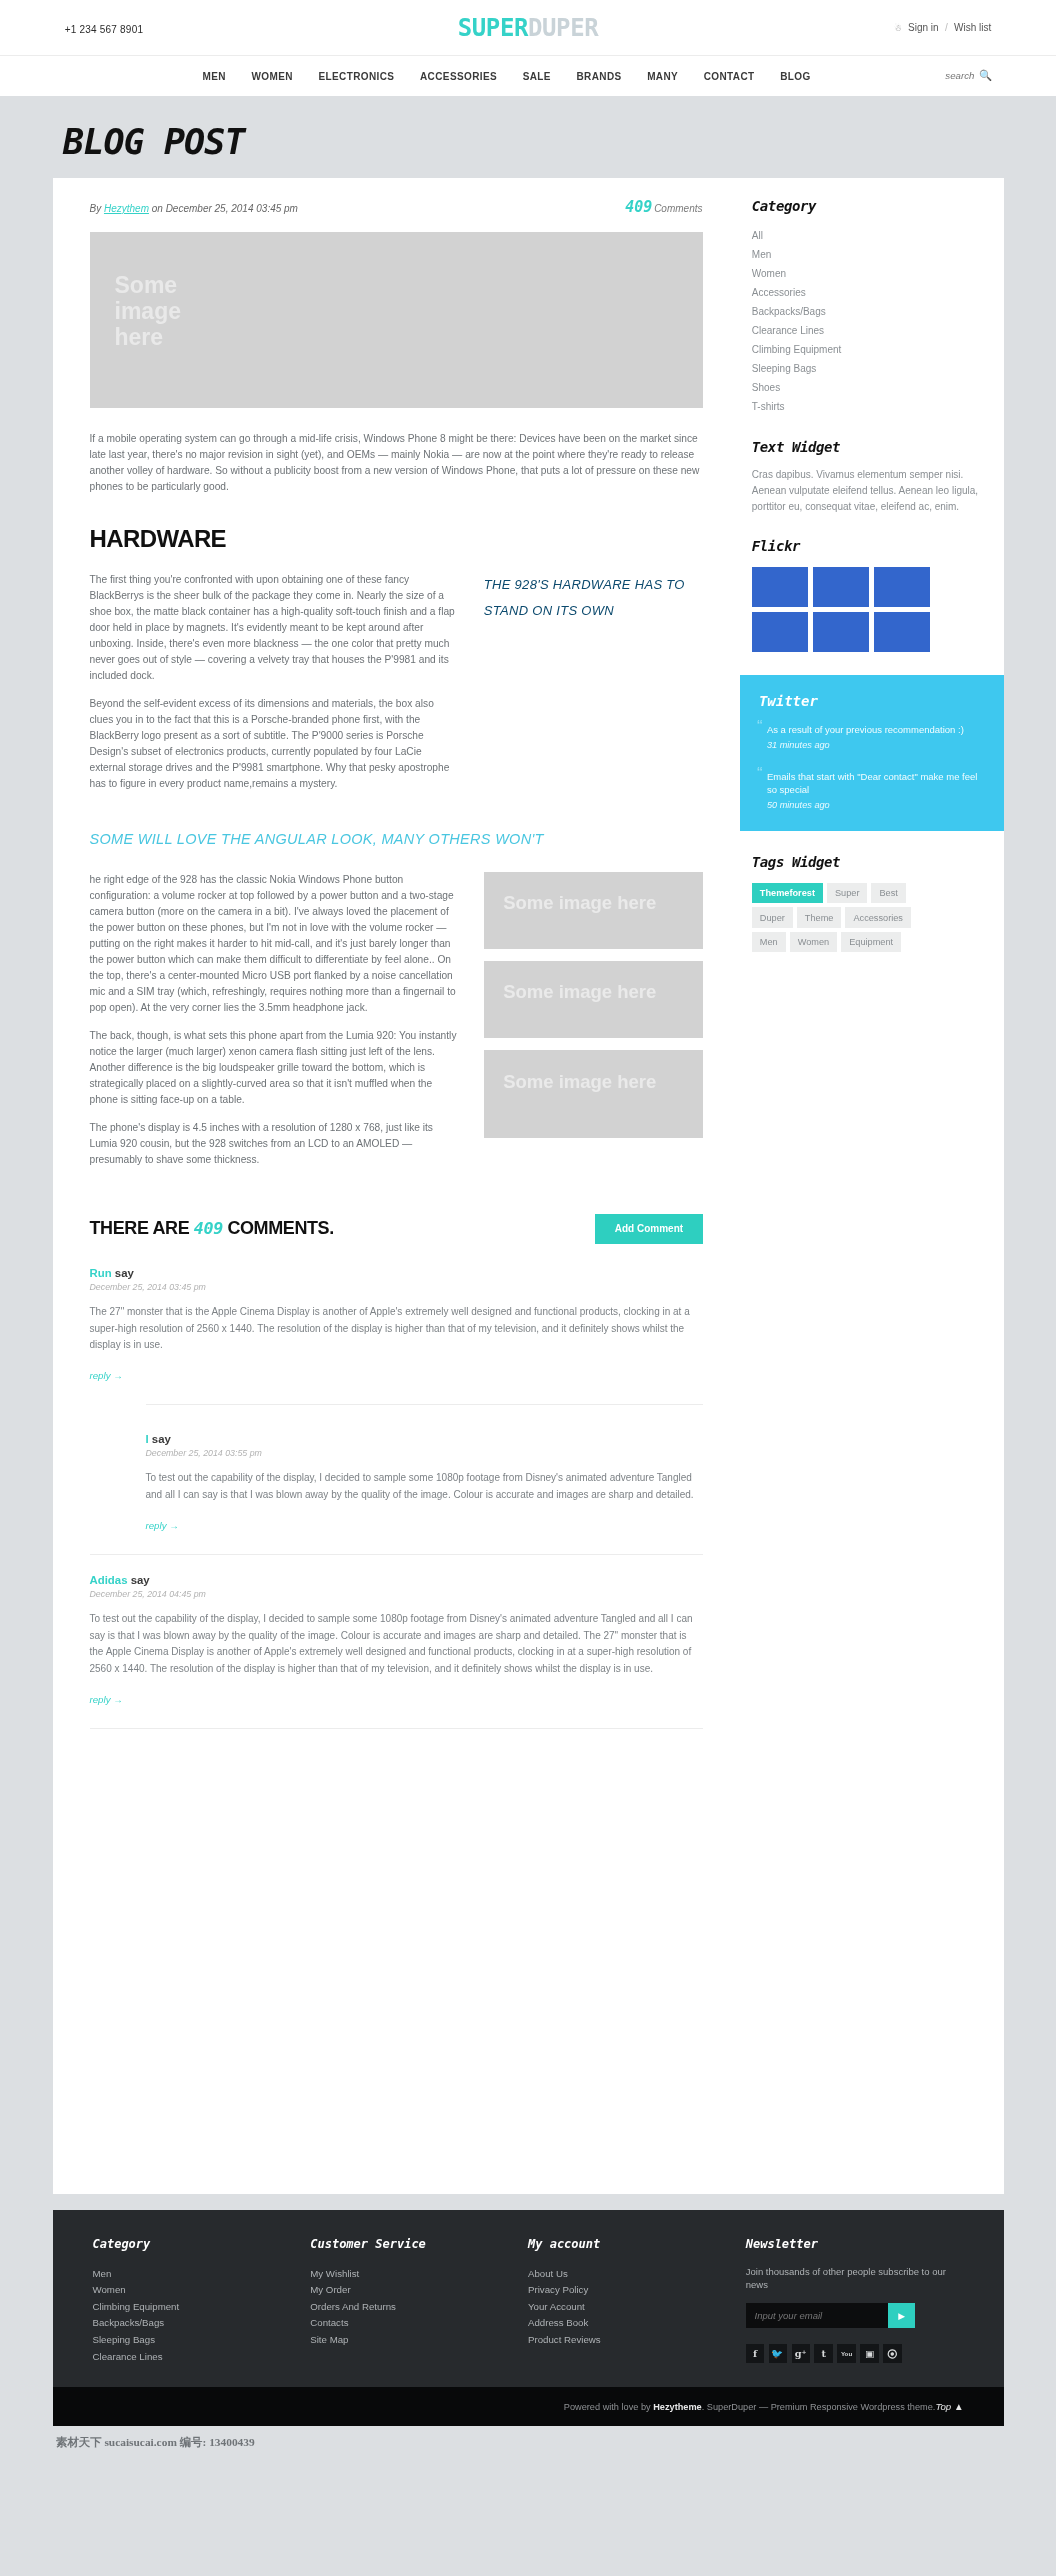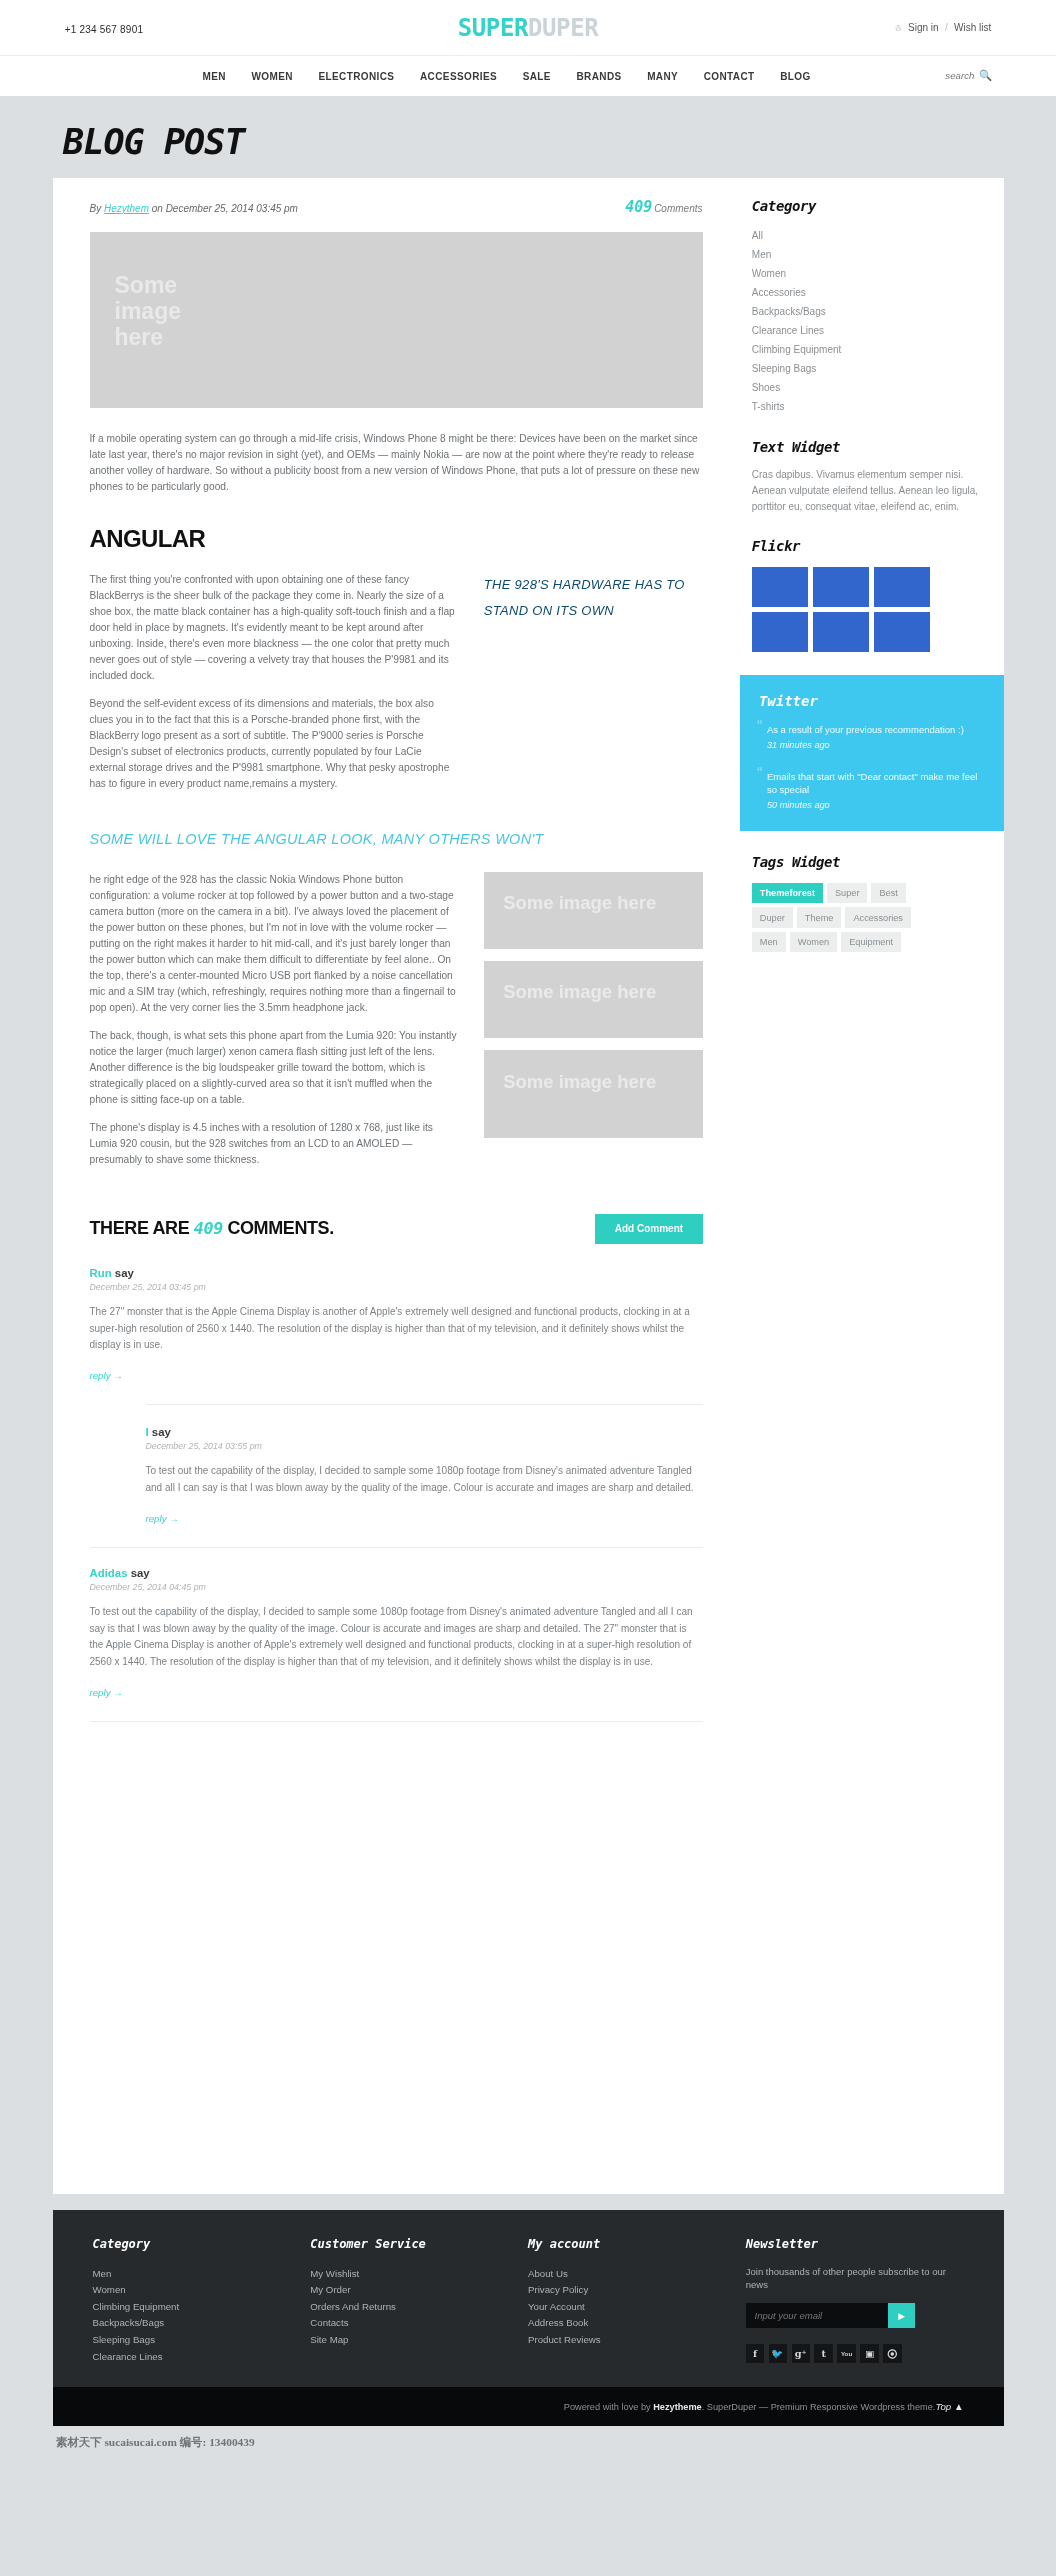--- a/index.html
+++ b/index.html
@@ -138,21 +138,21 @@
   .cmthead h3 em {
     color: #35d2c8; font-style: italic;
     font-family: "DejaVu Sans Mono", monospace; font-size: 16.7px;
   }
   .addcmt {
     background: #2ecfc0; color: #fff; border: none; cursor: pointer;
     font-size: 10px; font-weight: bold; padding: 9.7px 19.4px;
     font-family: "Liberation Sans Narrow","Liberation Sans",sans-serif;
   }
   .cmt { margin-bottom: 5.3px; }
-  .cmt.nested { margin-left: 56px; border-top: 0.9px solid #ececec; padding-top: 21px; }
+  .cmt.nested { margin-left: 56px; border-top: 0.9px solid #ececec; padding-top: 28px; }
   .cmt.toplvl2 { border-top: 0.9px solid #ececec; padding-top: 19.4px; margin-left: 0; }
   .cmt .who {
     font-size: 11.4px; font-weight: bold; color: #3a3a3a; margin-bottom: 2.6px;
     font-family: "Liberation Sans Narrow","Liberation Sans",sans-serif;
   }
   .cmt .who span.nm { color: #35d2c8; }
   .cmt .when {
     font-size: 8.8px; color: #b2b2b2; font-style: italic; margin-bottom: 12.3px;
     font-family: "Liberation Sans Narrow","Liberation Sans",sans-serif;
   }
@@ -332,21 +332,21 @@
     </div>
 
     <div class="hero">
       <div>Some</div>
       <div>image</div>
       <div>here</div>
     </div>
 
     <p class="body">If a mobile operating system can go through a mid-life crisis, Windows Phone 8 might be there: Devices have been on the market since late last year, there's no major revision in sight (yet), and OEMs — mainly Nokia — are now at the point where they're ready to release another volley of hardware. So without a publicity boost from a new version of Windows Phone, that puts a lot of pressure on these new phones to be particularly good.</p>
 
-    <h2 class="section">ANGULAR</h2>
+    <h2 class="section">HARDWARE</h2>
 
     <div class="twocol">
       <div class="left">
         <p class="body">The first thing you're confronted with upon obtaining one of these fancy BlackBerrys is the sheer bulk of the package they come in. Nearly the size of a shoe box, the matte black container has a high-quality soft-touch finish and a flap door held in place by magnets. It's evidently meant to be kept around after unboxing. Inside, there's even more blackness — the one color that pretty much never goes out of style — covering a velvety tray that houses the P'9981 and its included dock.</p>
         <p class="body">Beyond the self-evident excess of its dimensions and materials, the box also clues you in to the fact that this is a Porsche-branded phone first, with the BlackBerry logo present as a sort of subtitle. The P'9000 series is Porsche Design's subset of electronics products, currently populated by four LaCie external storage drives and the P'9981 smartphone. Why that pesky apostrophe has to figure in every product name,remains a mystery.</p>
       </div>
       <div class="right">
         <div class="pullquote">THE 928'S HARDWARE HAS TO STAND ON ITS OWN</div>
       </div>
     </div>

